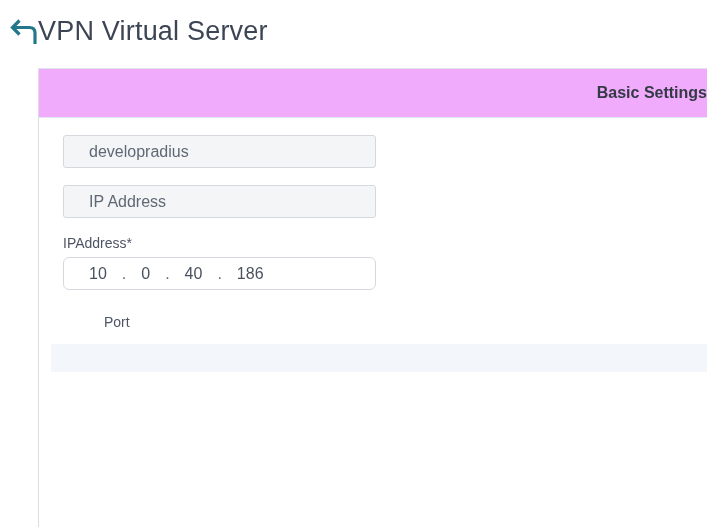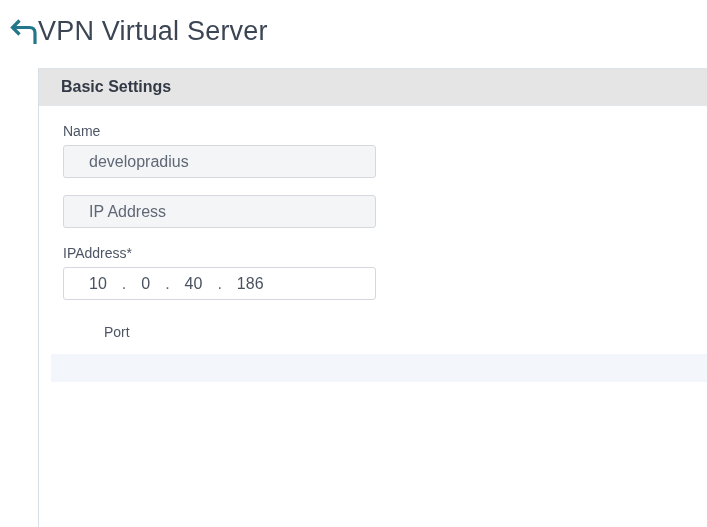--- a/index.html
+++ b/index.html
@@ -6,35 +6,35 @@
   html,body { width:707px; height:527px; overflow:hidden; background:#ffffff;
               font-family:"Liberation Sans", sans-serif; }
 
   
   .page-header { height:68px; padding:14px 0 0 8px; display:flex; align-items:flex-start; }
   .back-btn { background:none; border:none; padding:4px 0 0 0; cursor:pointer; line-height:0; }
   .page-title { font-size:27px; font-weight:400; color:#3c4554; letter-spacing:0.2px; line-height:34px; }
 
   
   .panel { margin-left:38px; border-left:1px solid #d9dee5; min-height:459px; }
-  .section-header { background:#e5e5e5; border-top:1px solid #dfe4eb; border-bottom:1px solid #e3e8ee;
-                    height:38px; display:flex; align-items:center; padding-left:22px; }
+  .section-header { background:#f0abfc; border-top:1px solid #dfe4eb; border-bottom:1px solid #e3e8ee;
+                    height:50px; display:flex; align-items:center; padding-left:22px;justify-content:flex-end; }
   .section-title { font-size:16px; font-weight:700; color:#333a46; }
 
   
   .form { padding:17px 0 0 24px; }
   .field { margin-bottom:17px; }
   .field-label { display:block; font-size:14px; color:#4d5564; margin-bottom:6px; line-height:16px; }
   .input { width:313px; height:33px; border:1px solid #d5d9de; border-radius:3px;
            font-size:16px; font-family:"Liberation Sans", sans-serif;
            padding:0 10px 0 25px; display:block; }
   .input.readonly { background:#f4f5f6; color:#5f6876; }
   .field-ip { margin-bottom:24px; }
   .field-port { margin-bottom:0;margin-left:41px; }
-  .ip-box { background:#ffffff; color:#49525f; display:flex; align-items:center; }
+  .ip-box { background:#ffffff; color:#49525f; display:flex; align-items:center;border-radius:6px; }
   .ip-box .octet { margin-right:15px; }
   .ip-box .dot { margin-right:15px; color:#5f6876; }
 
   
   .next-section { margin-left:12px; margin-top:14px; height:28px; background:#f3f6fa; }
 </style>
 </head>
 <body>
 
 <div class="page-header">
@@ -50,21 +50,20 @@
 </div>
 
 <div class="panel">
   <div class="section-header">
     <span class="section-title">Basic Settings</span>
   </div>
 
   <div class="form">
 
     <div class="field">
-      <label class="field-label">Name</label>
       <input class="input readonly" readonly="" value="developradius" style="">
     </div>
 
 
     <div class="field">
       <input class="input readonly" readonly="" value="IP Address" style="">
     </div>
 
     <div class="field field-ip">
       <label class="field-label">IPAddress*</label>

